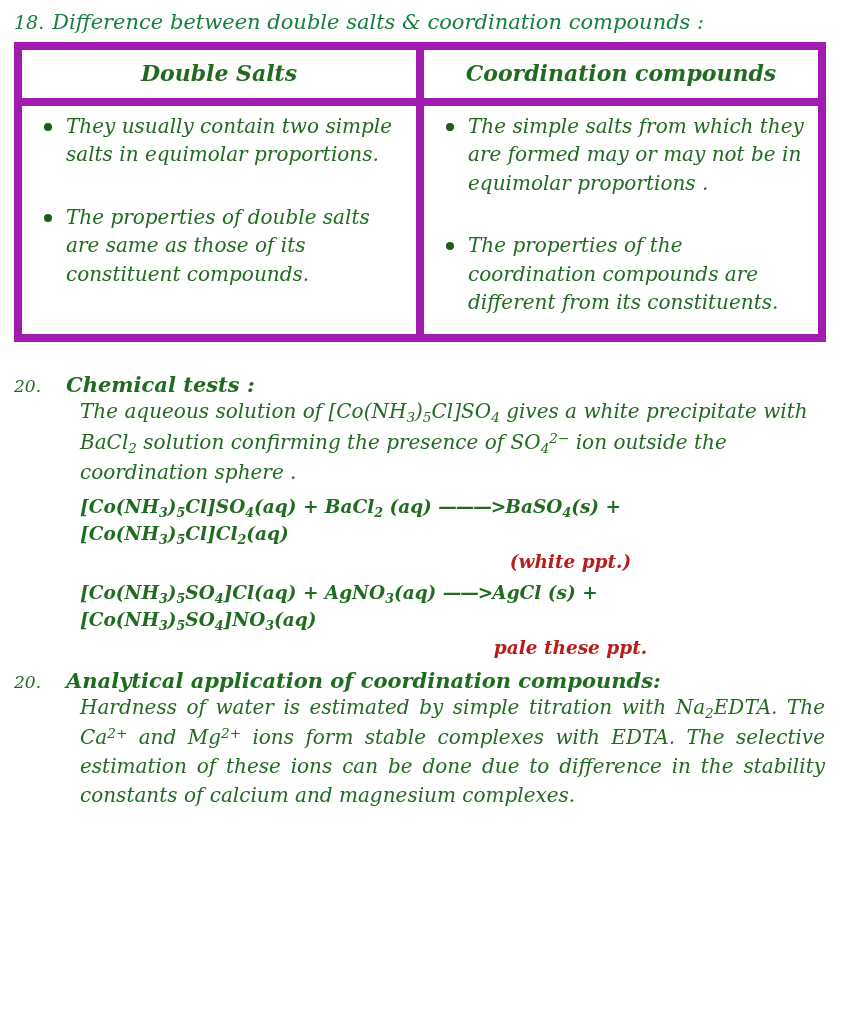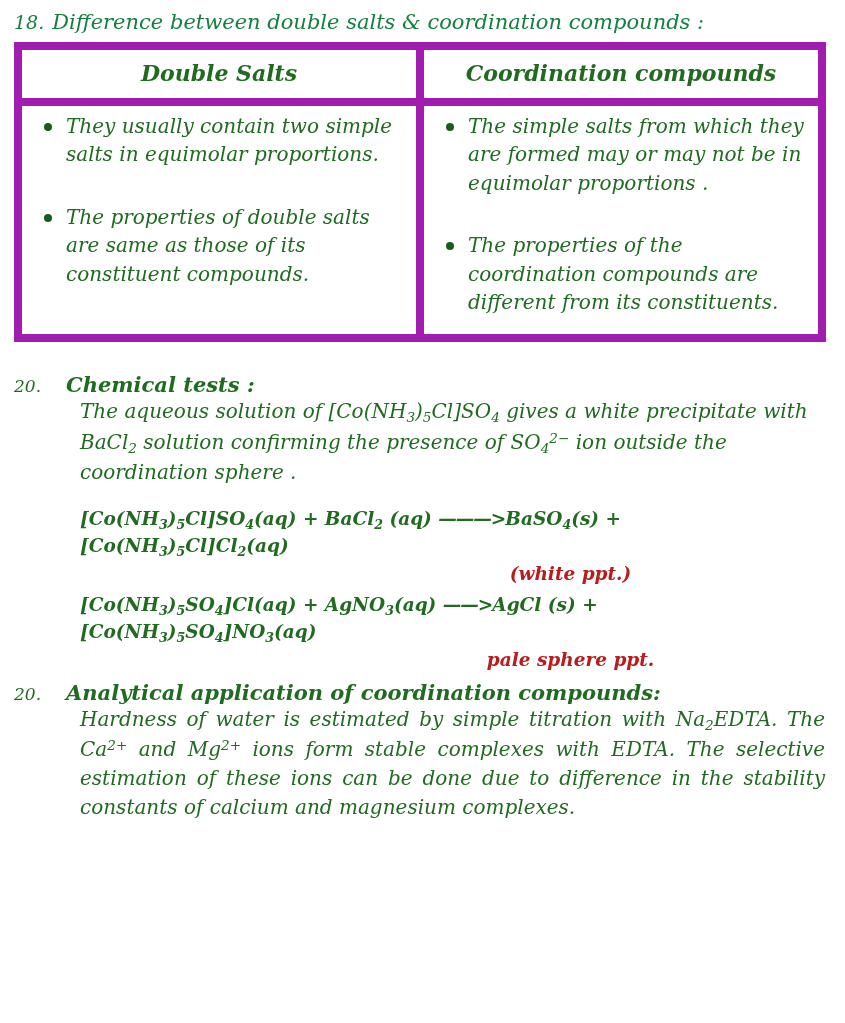--- a/index.html
+++ b/index.html
@@ -110,21 +110,21 @@
     color: #206b20;
   }
   .body-block.justify {
     text-align: justify;
     width: 745px;
   }
   .eq {
     font-weight: 700;
     font-style: italic;
     font-size: 18.5px;
-    margin-top: 19px;
+    margin-top: 7px;
     color: #206b20;
   }
   .eq-center {
     text-align: center;
     font-weight: 700;
     font-size: 18.5px;
     color: #b91c1c;
   }
   .eq .arrow {
     letter-spacing: -1px;
@@ -185,21 +185,21 @@
 
     <div class="body-block eq">
       [Co(NH<sub>3</sub>)<sub>5</sub>Cl]SO<sub>4</sub>(aq) + BaCl<sub>2</sub> (aq) <span class="arrow">———&gt;</span>BaSO<sub>4</sub>(s) + [Co(NH<sub>3</sub>)<sub>5</sub>Cl]Cl<sub>2</sub>(aq)
     </div>
     <div class="body-block eq-center" style="margin-left:300px;">(white ppt.)</div>
 
 
     <div class="body-block eq" style="margin-top:4px;">
       [Co(NH<sub>3</sub>)<sub>5</sub>SO<sub>4</sub>]Cl(aq) + AgNO<sub>3</sub>(aq) <span class="arrow">——&gt;</span>AgCl (s) + [Co(NH<sub>3</sub>)<sub>5</sub>SO<sub>4</sub>]NO<sub>3</sub>(aq)
     </div>
-    <div class="body-block eq-center" style="margin-left:300px;">pale sphere ppt.</div>
+    <div class="body-block eq-center" style="margin-left:300px;">pale these ppt.</div>
   </div>
 
   <div class="section sec20">
     <div class="row-q">
       <span class="q-num q-num-sm">20.</span>
       <span class="q-title bold">Analytical application of coordination compounds:</span>
     </div>
 
     <div class="body-block justify">
       Hardness of water is estimated by simple titration with Na<sub>2</sub>EDTA.

